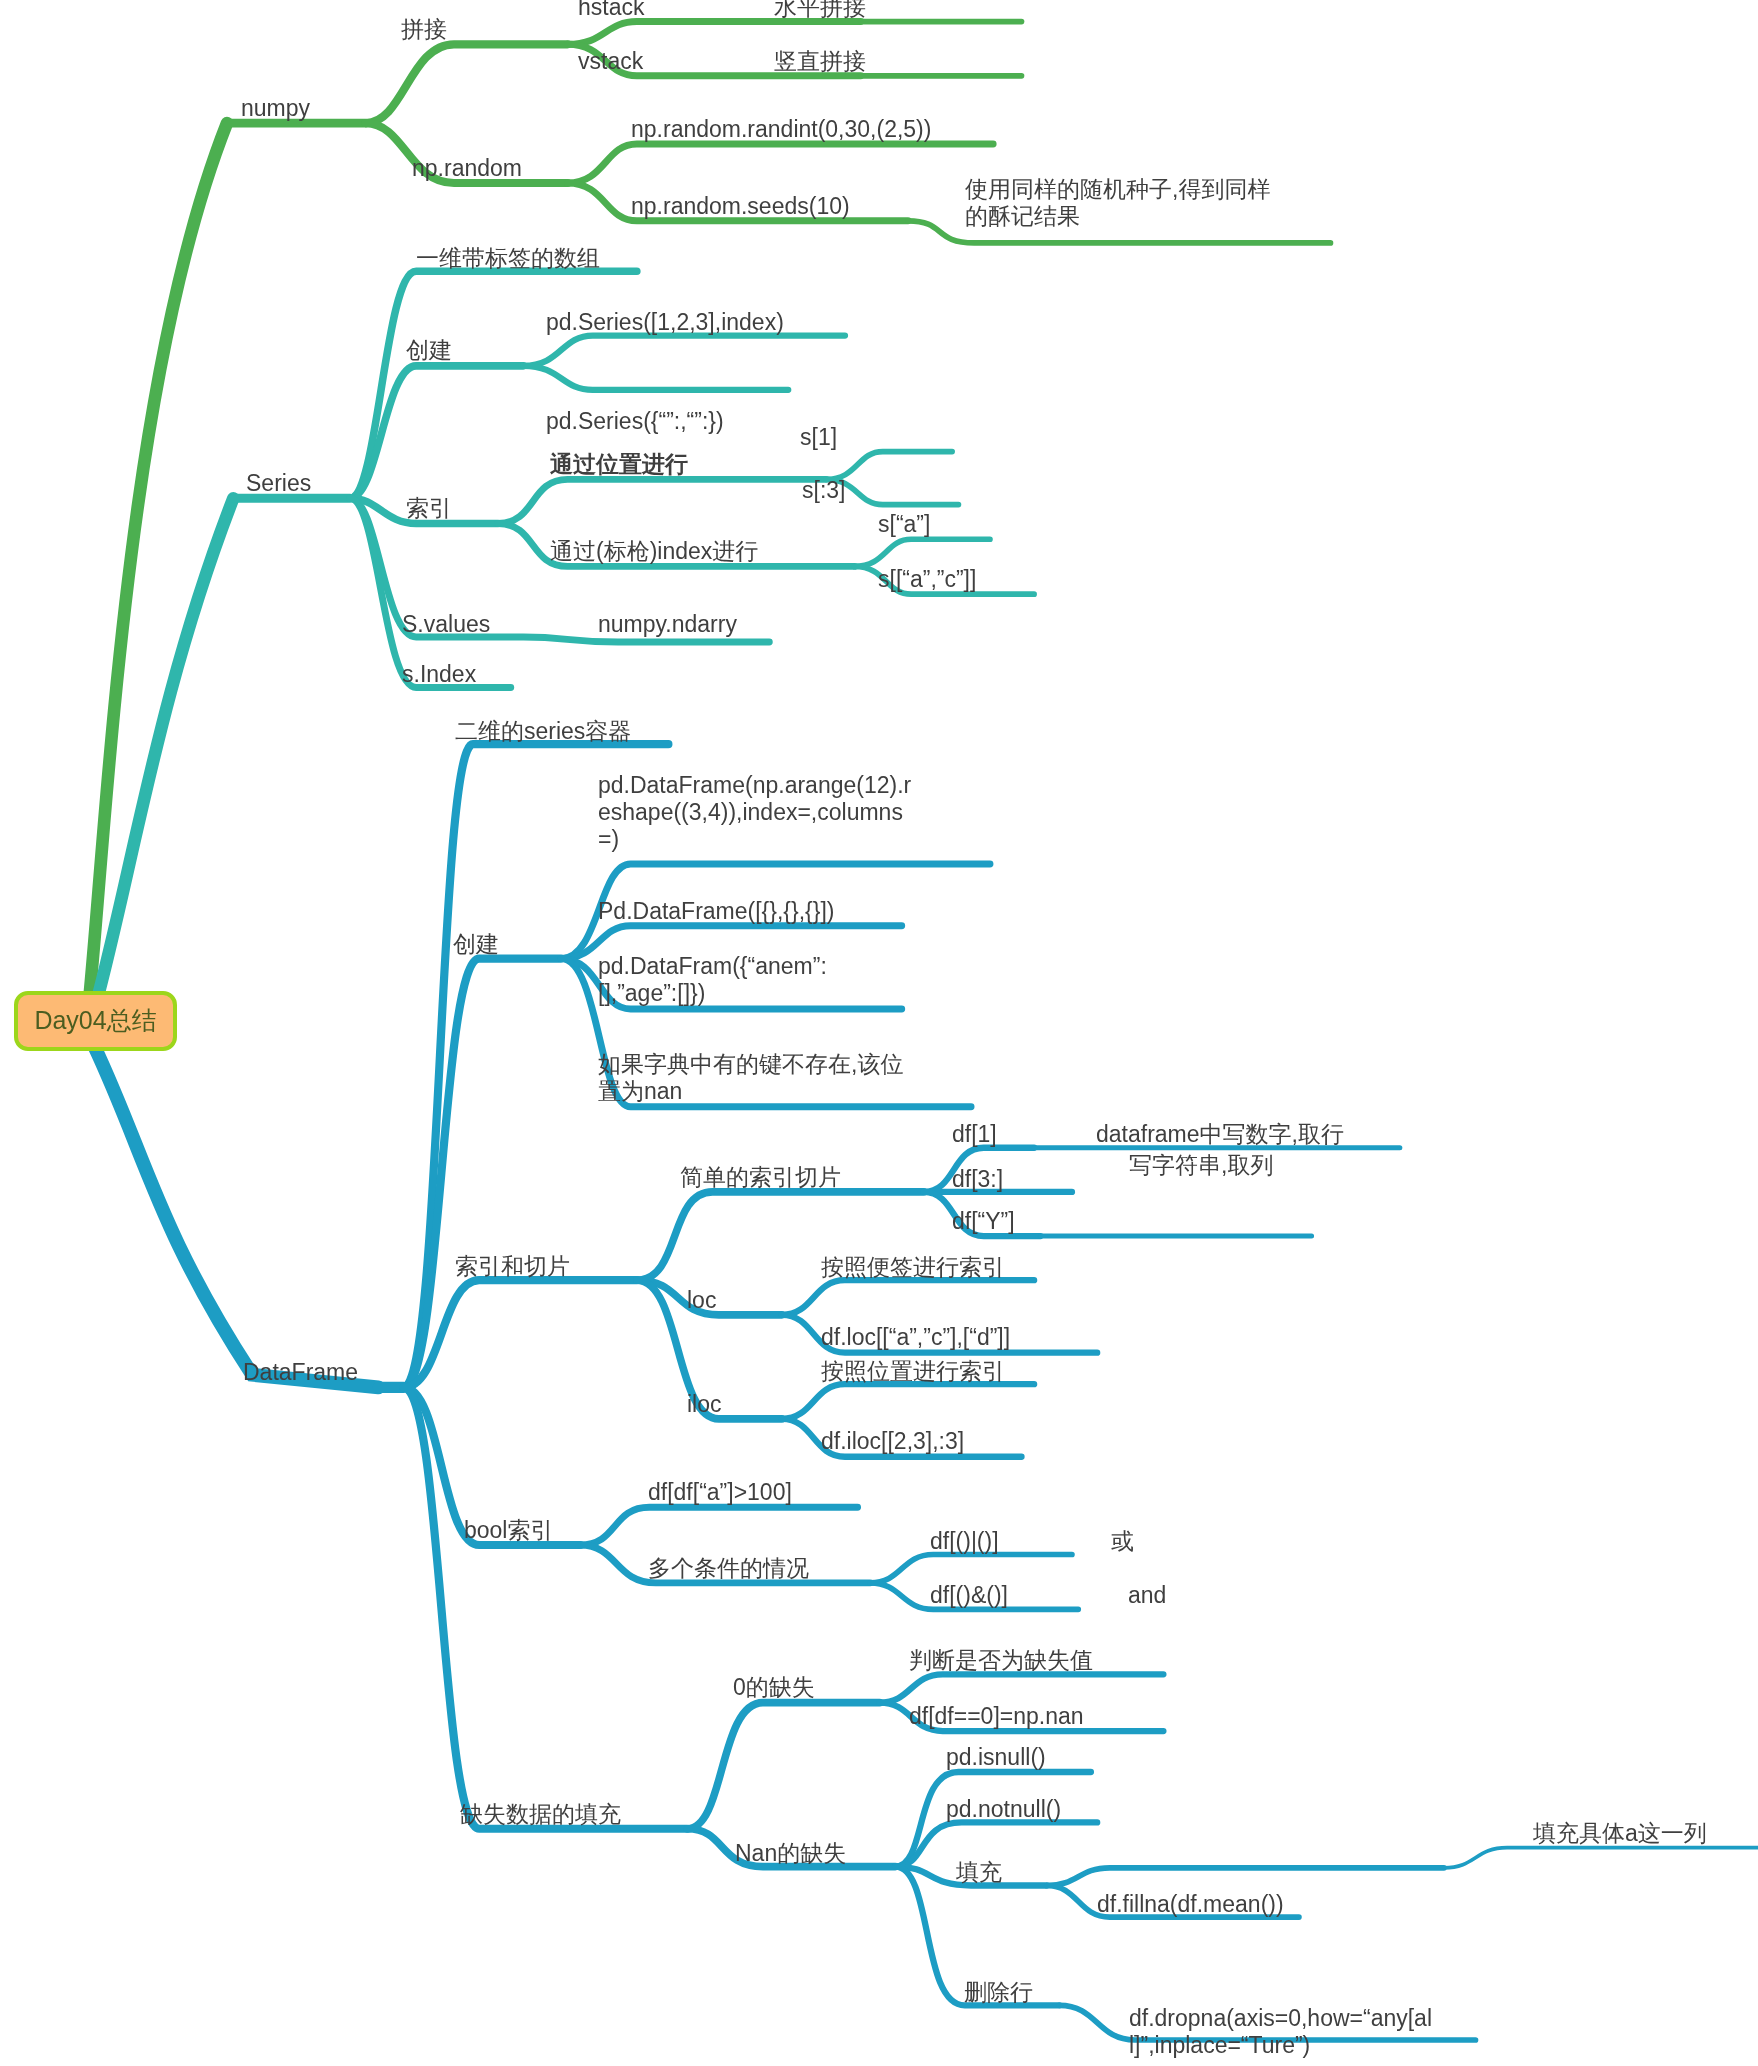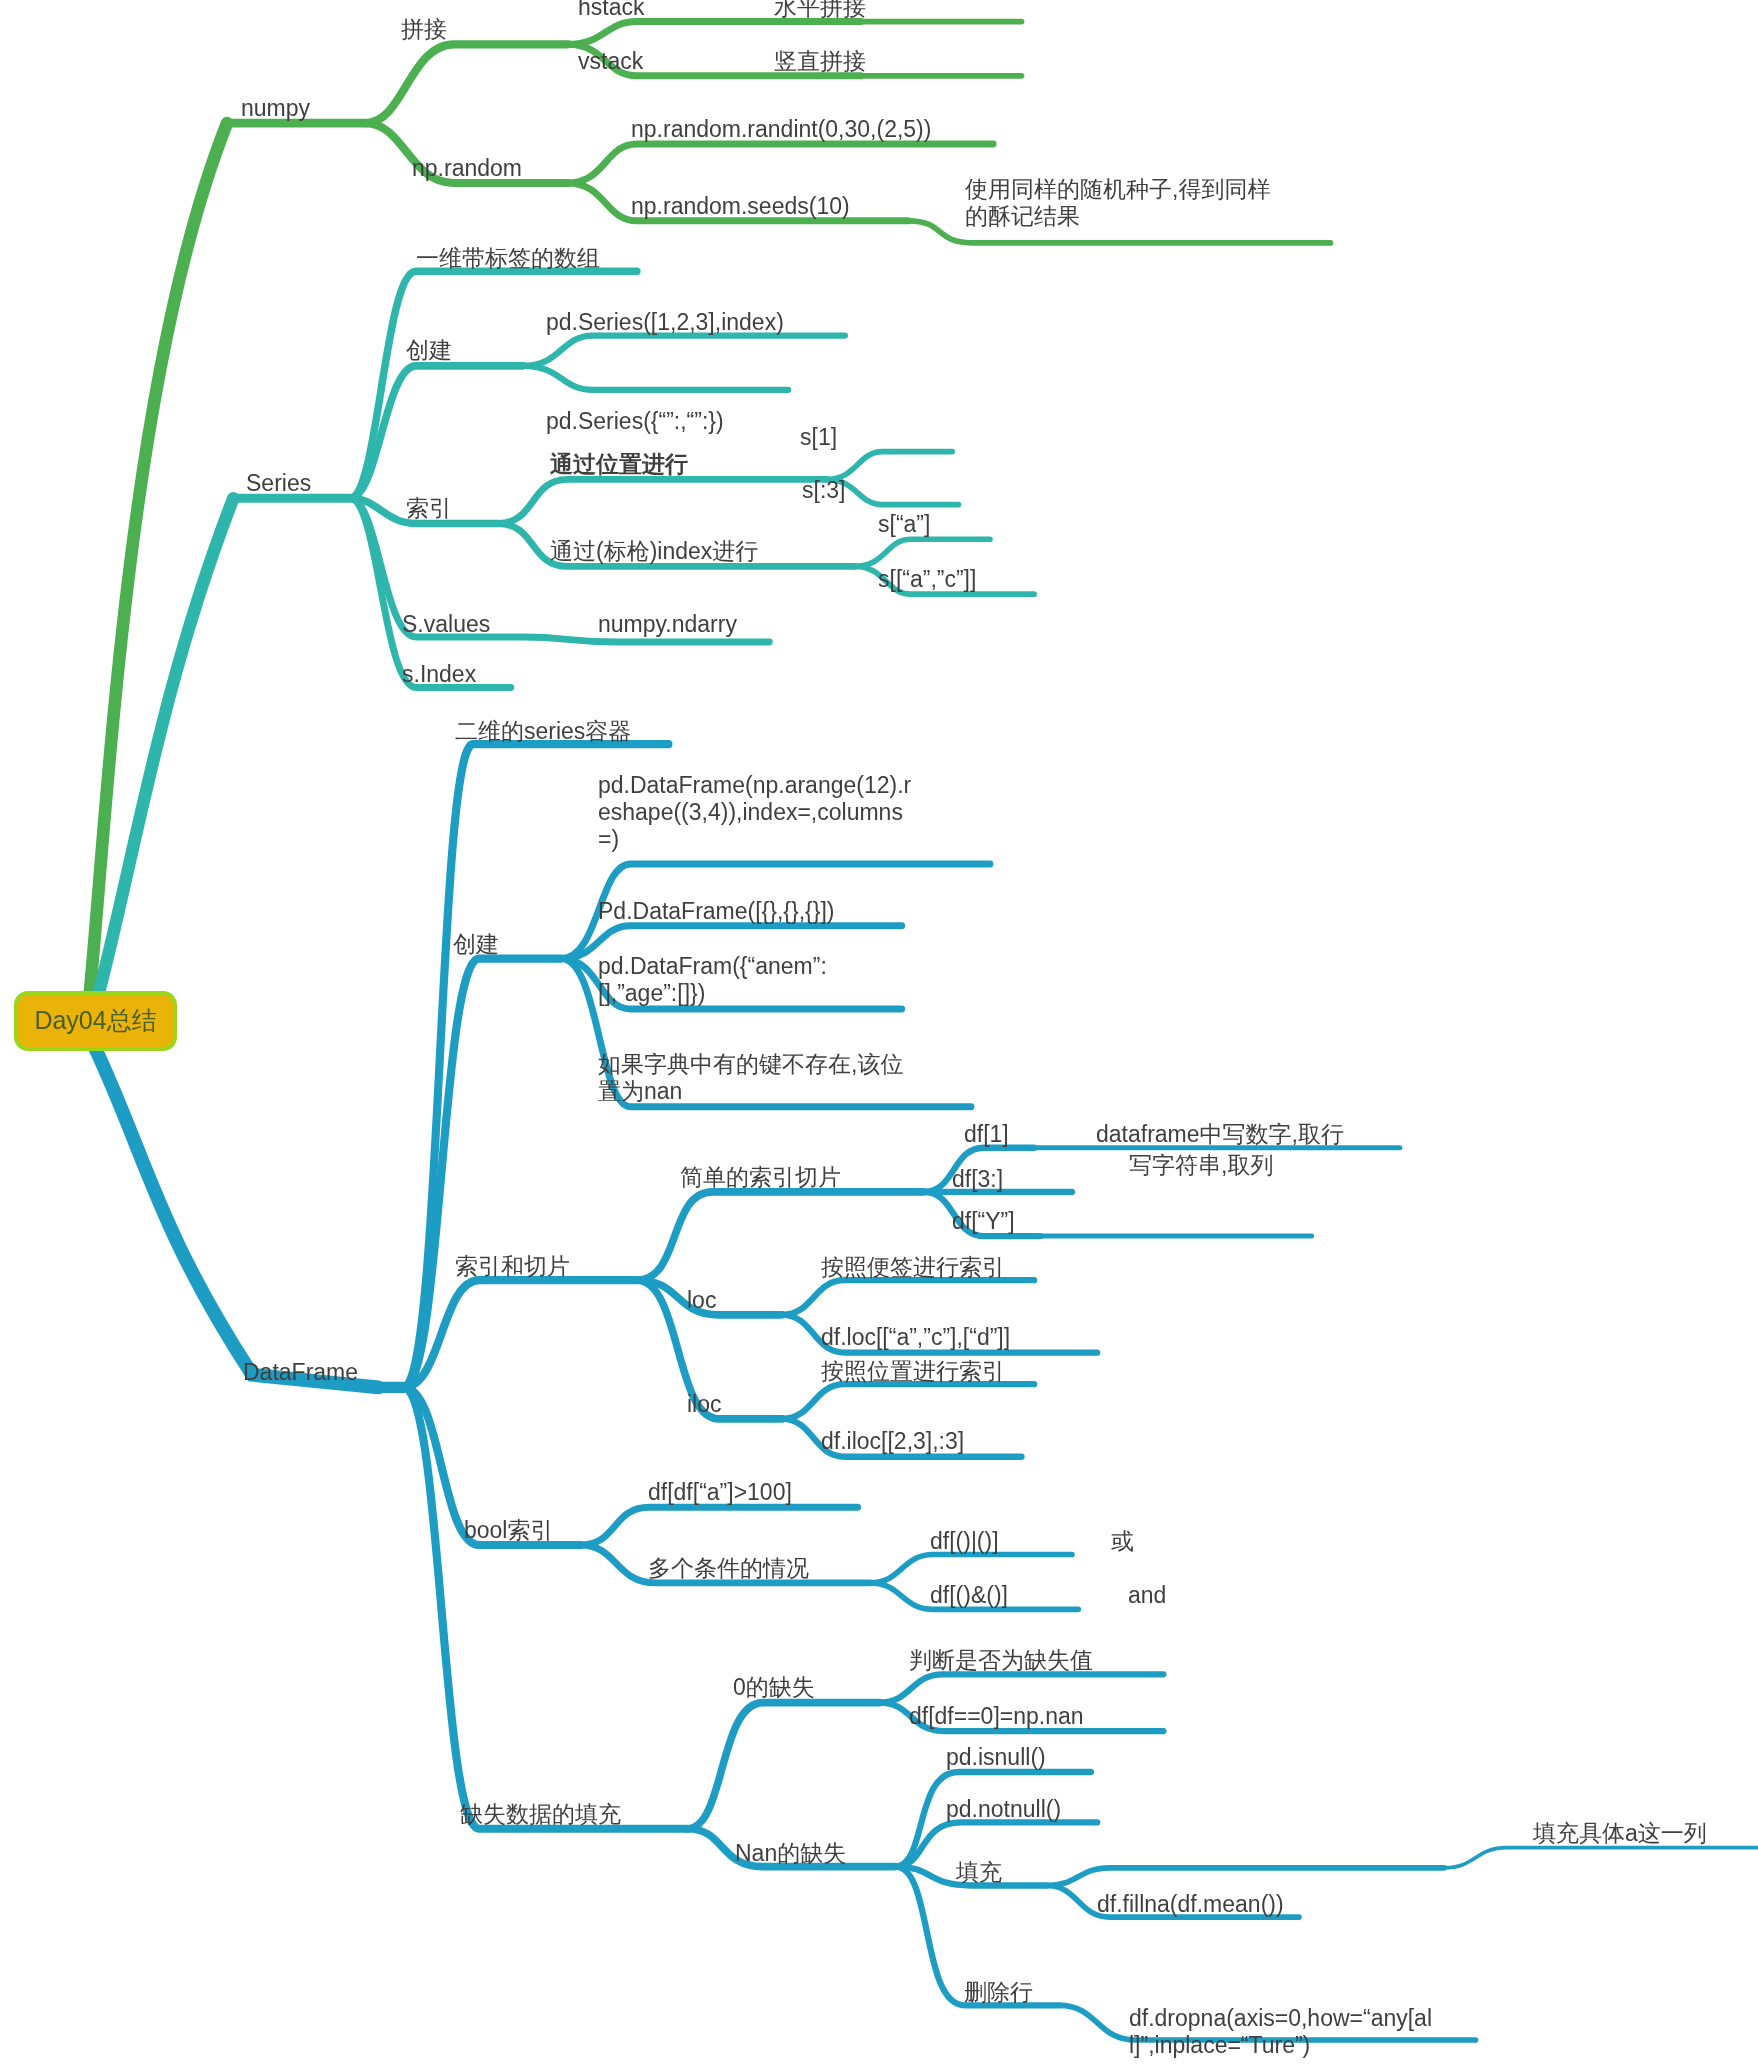--- a/index.html
+++ b/index.html
@@ -2,21 +2,21 @@
 <html style="font-size:10px"><head>
 <meta charset="utf-8">
 <style>
   html,body{margin:0;padding:0;background:#ffffff;}
   body{font-family:"Liberation Sans","DejaVu Sans",sans-serif;}
   #canvas{position:relative;width:1758px;height:2066px;background:#fff;overflow:hidden;}
   #wires{position:absolute;left:0;top:0;width:1758px;height:2066px;pointer-events:none;}
   .node{position:absolute;color:#3f3f3f;white-space:pre;line-height:1.18;}
   .lbl{font-size:23px;}
   .root{
-    border:4.4px solid #9cd61b;border-radius:14px;background:#eab308;
+    border:4.4px solid #9cd61b;border-radius:14px;background:#fdba74;
     color:#4b5d20;font-size:25px;padding:11.4px 16.4px;box-sizing:border-box;
   }
   .wrap{white-space:pre-wrap;margin-top:15px;}
 </style>
 </head>
 <body>
 
 <div id="canvas">
 
   <svg id="wires" viewBox="0 0 2788 3276" xmlns="http://www.w3.org/2000/svg">
@@ -132,21 +132,21 @@
 eshape((3,4)),index=,columns
 =)</div>
   <div class="node lbl" style="left:598px;top:898px;">Pd.DataFrame([{},{},{}])</div>
   <div class="node lbl wrap" style="left:598px;top:938px;width:284px;">pd.DataFram({“anem”:
 [],”age”:[]})</div>
   <div class="node lbl wrap" style="left:598px;top:1036px;width:372px;">如果字典中有的键不存在,该位
 置为nan</div>
 
   <div class="node lbl" style="left:455px;top:1253px;">索引和切片</div>
   <div class="node lbl" style="left:680px;top:1164px;">简单的索引切片</div>
-  <div class="node lbl" style="left:952px;top:1121px;margin-left:12px;">df[1]</div>
+  <div class="node lbl" style="left:952px;top:1121px;">df[1]</div>
   <div class="node lbl" style="left:1096px;top:1121px;">dataframe中写数字,取行</div>
   <div class="node lbl" style="left:952px;top:1166px;">df[3:]</div>
   <div class="node lbl" style="left:952px;top:1208px;">df[“Y”]</div>
   <div class="node lbl" style="left:1129px;top:1152px;">写字符串,取列</div>
   <div class="node lbl" style="left:687px;top:1287px;">loc</div>
   <div class="node lbl" style="left:821px;top:1254px;">按照便签进行索引</div>
   <div class="node lbl" style="left:821px;top:1324px;">df.loc[[“a”,”c”],[“d”]]</div>
   <div class="node lbl" style="left:687px;top:1391px;">iloc</div>
   <div class="node lbl" style="left:821px;top:1358px;">按照位置进行索引</div>
   <div class="node lbl" style="left:821px;top:1428px;">df.iloc[[2,3],:3]</div>

